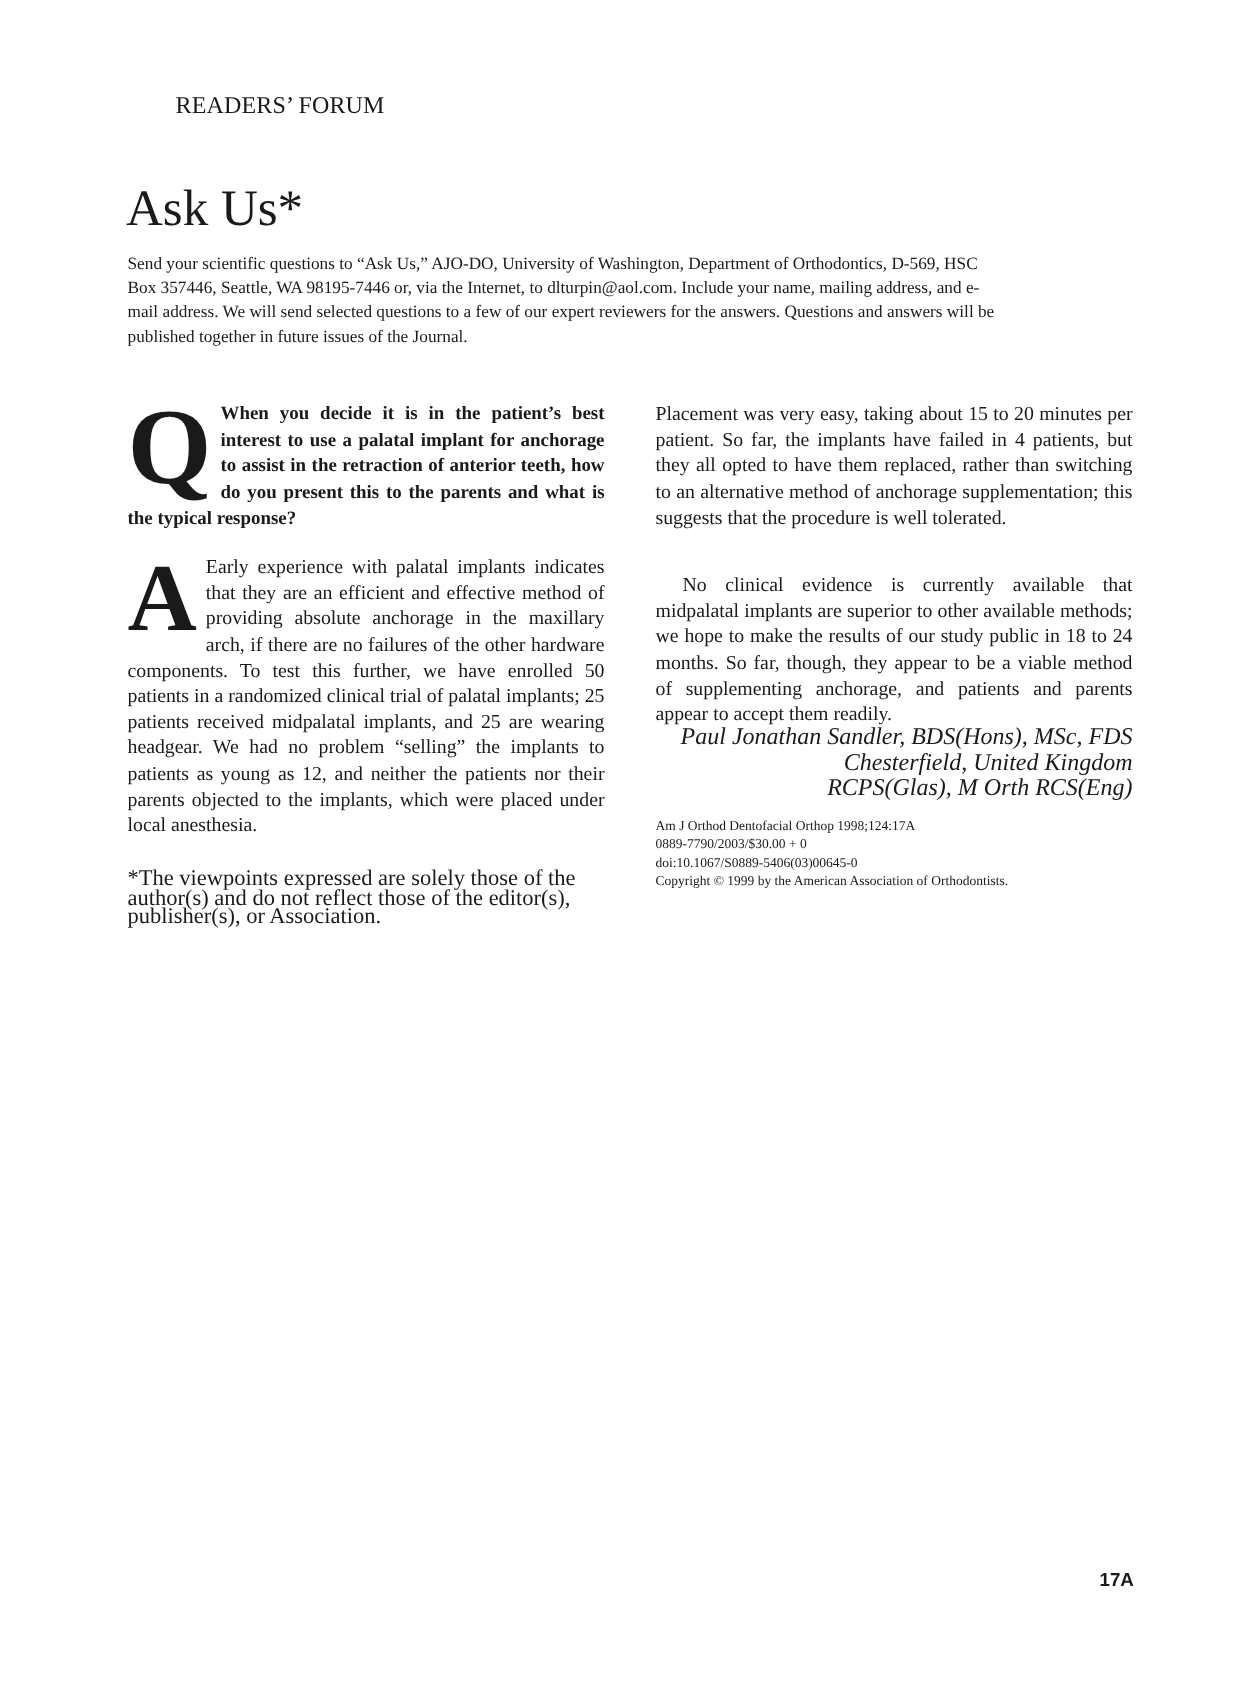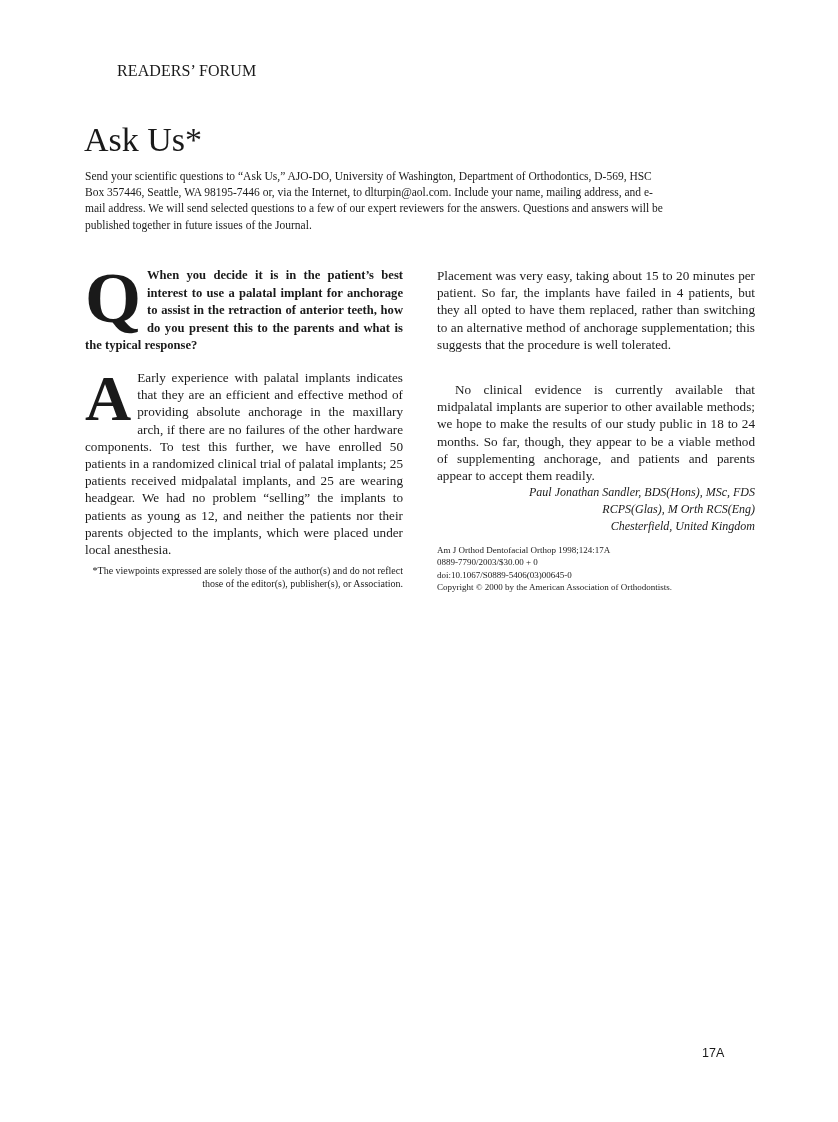--- a/index.html
+++ b/index.html
@@ -11,25 +11,25 @@
            font-size: 11.5px; line-height: 16.2px; }
   .col { position: absolute; top: 267px; font-size: 13.2px; line-height: 17.2px; text-align: justify; }
   .col.left { left: 85px; width: 318px; }
   .col.right { left: 437px; width: 318px; }
   .question { font-weight: bold; font-size: 12.6px; line-height: 17.6px; margin: 0 0 14px 0; }
   .dropcap { float: left; font-weight: bold; font-size: 70px; line-height: 58px; margin: 2px 6px 0 0; }
   .dropcap.q { font-size: 72px; line-height: 62px; margin-top: 0; }
   .dropcap.a { font-size: 64px; line-height: 54px; margin-top: 3px; }
   p { margin: 0; }
   .indent { text-indent: 18px; margin-top: 28px; }
-  .signature { text-align: right; font-style: italic; font-size: 12px; line-height: 16.8px; margin-top: 0; }
-  .footnote { font-size: 10px; line-height: 12.5px; margin-top: 7px; text-align: right; }
+  .signature { text-align: right; font-style: italic; font-size: 16px; line-height: 16.8px; margin-top: 0; }
+  .footnote { font-size: 15px; line-height: 12.5px; margin-top: 22px; text-align: left; }
   .citation { position: absolute; left: 437px; top: 544px; font-size: 9px; line-height: 12.3px; }
-  .page-number { position: absolute; left: 702px; top: 1046px; font-family: "Liberation Sans", "DejaVu Sans", sans-serif;
-                 font-weight: normal; font-size: 12.5px; }
+  .page-number { position: absolute; left: 733px; top: 1046px; font-family: "Liberation Sans", "DejaVu Sans", sans-serif;
+                 font-weight: bold; font-size: 12.5px; }
 </style>
 </head>
 <body>
 
 <div class="section-label">READERS’ FORUM</div>
 <div class="title">Ask Us*</div>
 <div class="intro">Send your scientific questions to “Ask Us,” AJO-DO, University of Washington, Department of Orthodontics, D-569, HSC Box 357446, Seattle, WA 98195-7446 or, via the Internet, to dlturpin@aol.com. Include your name, mailing address, and e-mail address. We will send selected questions to a few of our expert reviewers for the answers. Questions and answers will be published together in future issues of the Journal.</div>
 
 <div class="col left">
   <div class="question">
@@ -41,25 +41,25 @@
     <span>Early experience with palatal implants indicates that they are an efficient and effective method of providing absolute anchorage in the maxillary arch, if there are no failures of the other hardware components. To test this further, we have enrolled 50 patients in a randomized clinical trial of palatal implants; 25 patients received midpalatal implants, and 25 are wearing headgear. We had no problem “selling” the implants to patients as young as 12, and neither the patients nor their parents objected to the implants, which were placed under local anesthesia.</span>
   </div>
   <div class="footnote">*The viewpoints expressed are solely those of the author(s) and do not reflect those of the editor(s), publisher(s), or Association.</div>
 </div>
 
 <div class="col right">
   <p>Placement was very easy, taking about 15 to 20 minutes per patient. So far, the implants have failed in 4 patients, but they all opted to have them replaced, rather than switching to an alternative method of anchorage supplementation; this suggests that the procedure is well tolerated.</p>
   <p class="indent">No clinical evidence is currently available that midpalatal implants are superior to other available methods; we hope to make the results of our study public in 18 to 24 months. So far, though, they appear to be a viable method of supplementing anchorage, and patients and parents appear to accept them readily.</p>
   <div class="signature">
     <div>Paul Jonathan Sandler, BDS(Hons), MSc, FDS</div>
+    <div>Chesterfield, United Kingdom</div>
     <div>RCPS(Glas), M Orth RCS(Eng)</div>
-    <div>Chesterfield, United Kingdom</div>
   </div>
 </div>
 
 <div class="citation">
   <div>Am J Orthod Dentofacial Orthop 1998;124:17A</div>
   <div>0889-7790/2003/$30.00 + 0</div>
   <div>doi:10.1067/S0889-5406(03)00645-0</div>
-  <div>Copyright © 2000 by the American Association of Orthodontists.</div>
+  <div>Copyright © 1999 by the American Association of Orthodontists.</div>
 </div>
 
 <div class="page-number">17A</div>
 
 </body></html>

